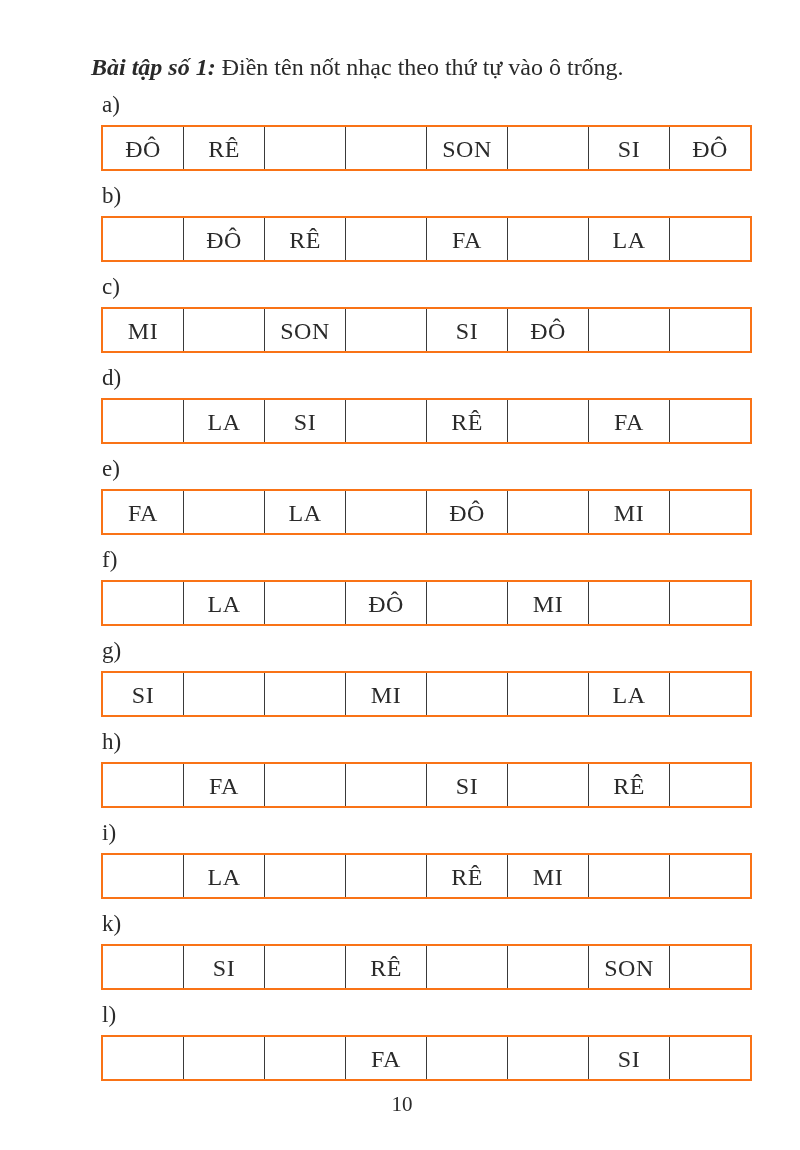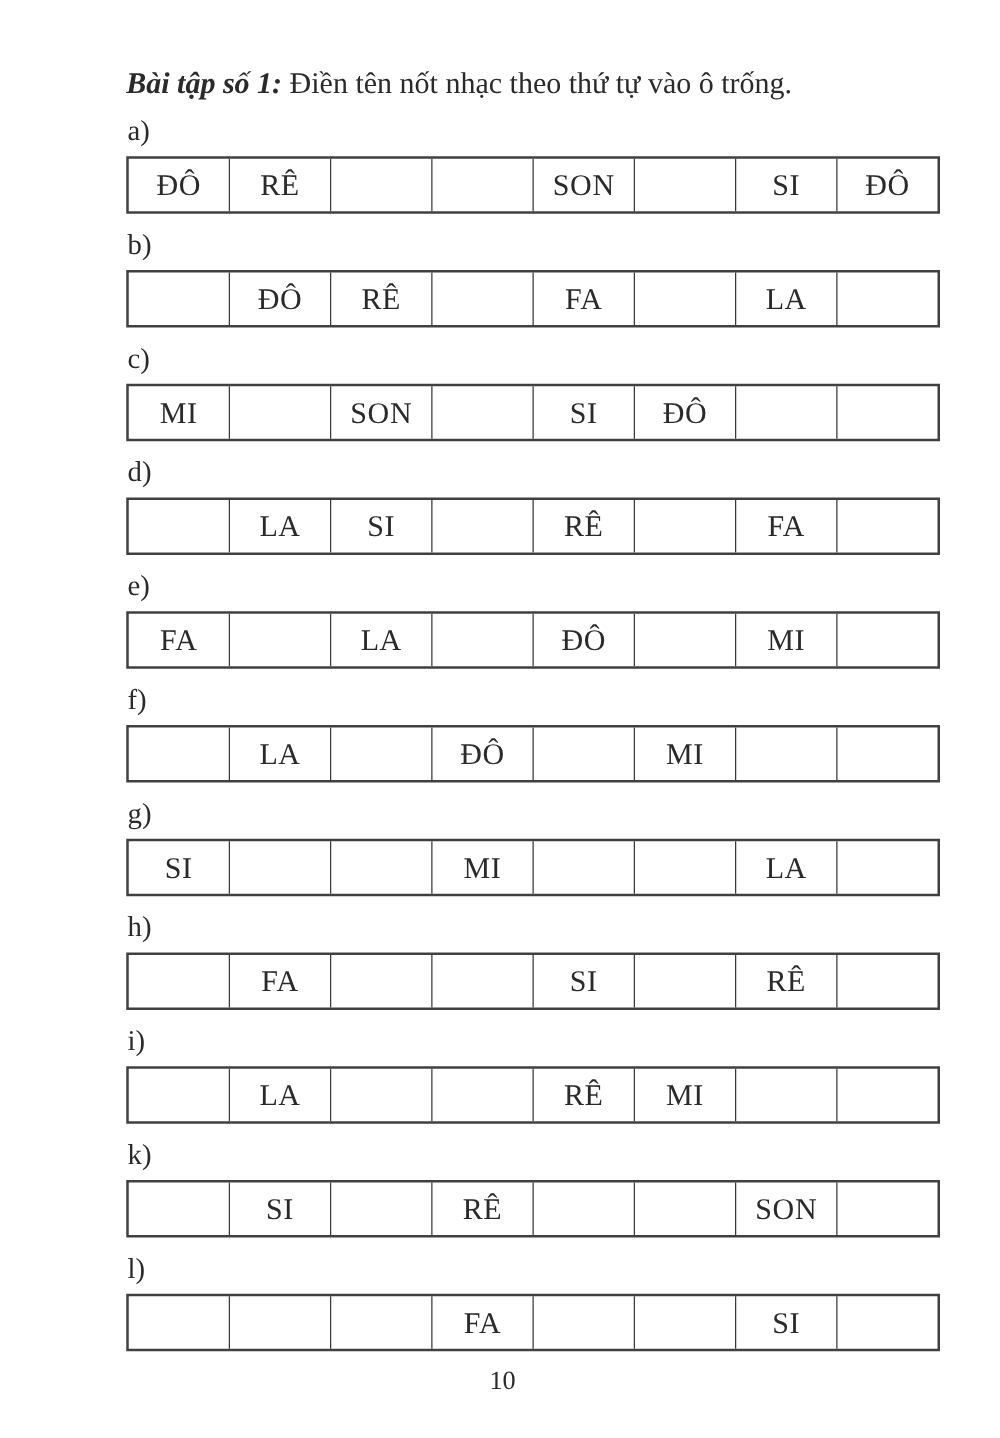--- a/index.html
+++ b/index.html
@@ -10,21 +10,21 @@
     body {
       width: 800px;
       height: 1150px;
       position: relative;
       overflow: hidden;
       font-family: "Liberation Serif", "DejaVu Serif", serif;
       color: #2a2a2a;
     }
     .title {
       position: absolute;
-      left: 101px;
+      left: 91px;
       top: 52px;
       font-size: 24px;
       line-height: 30px;
       white-space: nowrap;
     }
     .title .bold {
       font-weight: bold;
       font-style: italic;
     }
     .exercise {
@@ -33,21 +33,21 @@
       width: 651px;
     }
     .ex-label {
       font-size: 23px;
       line-height: 28px;
       height: 34px;
       padding-left: 1px;
     }
     .row {
       display: flex;
-      border: 2px solid #404040;
+      border: 2px solid #f97316;
       height: 42px;
       box-sizing: content-box;
     }
     .cell {
       flex: 1 1 0;
       border-right: 1.5px solid #3a3a3a;
       display: flex;
       align-items: center;
       justify-content: center;
       font-size: 24px;

